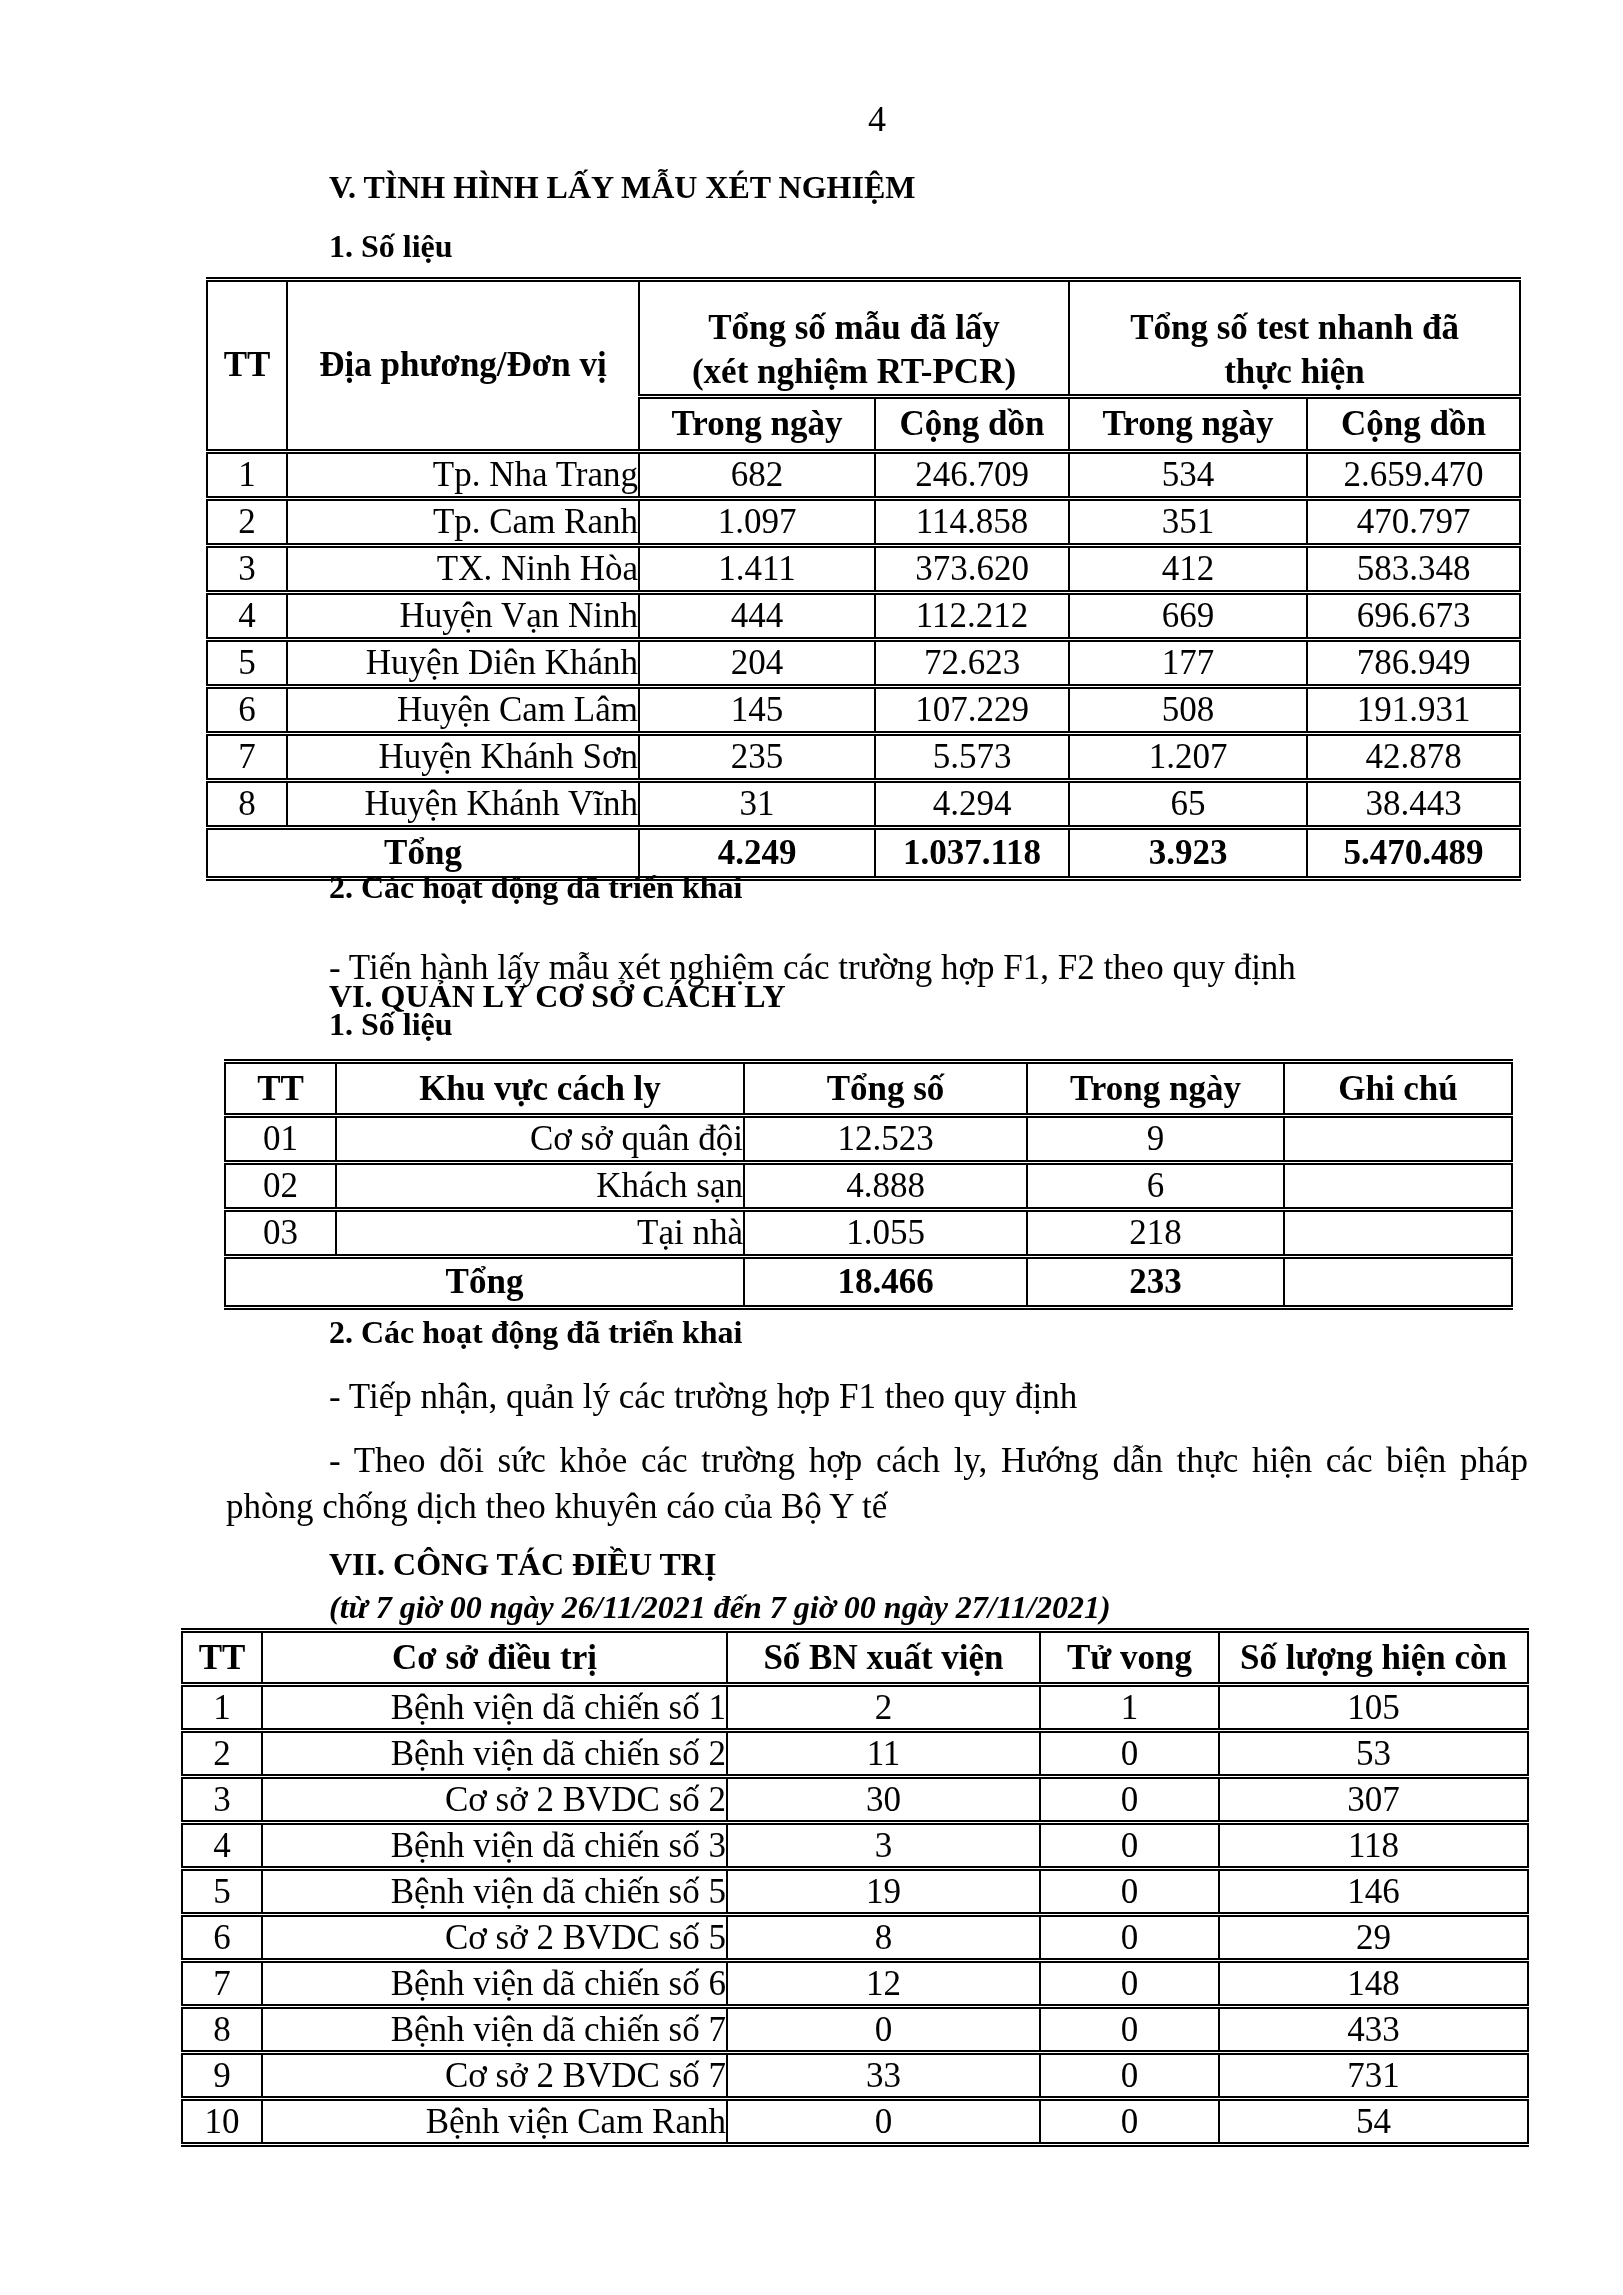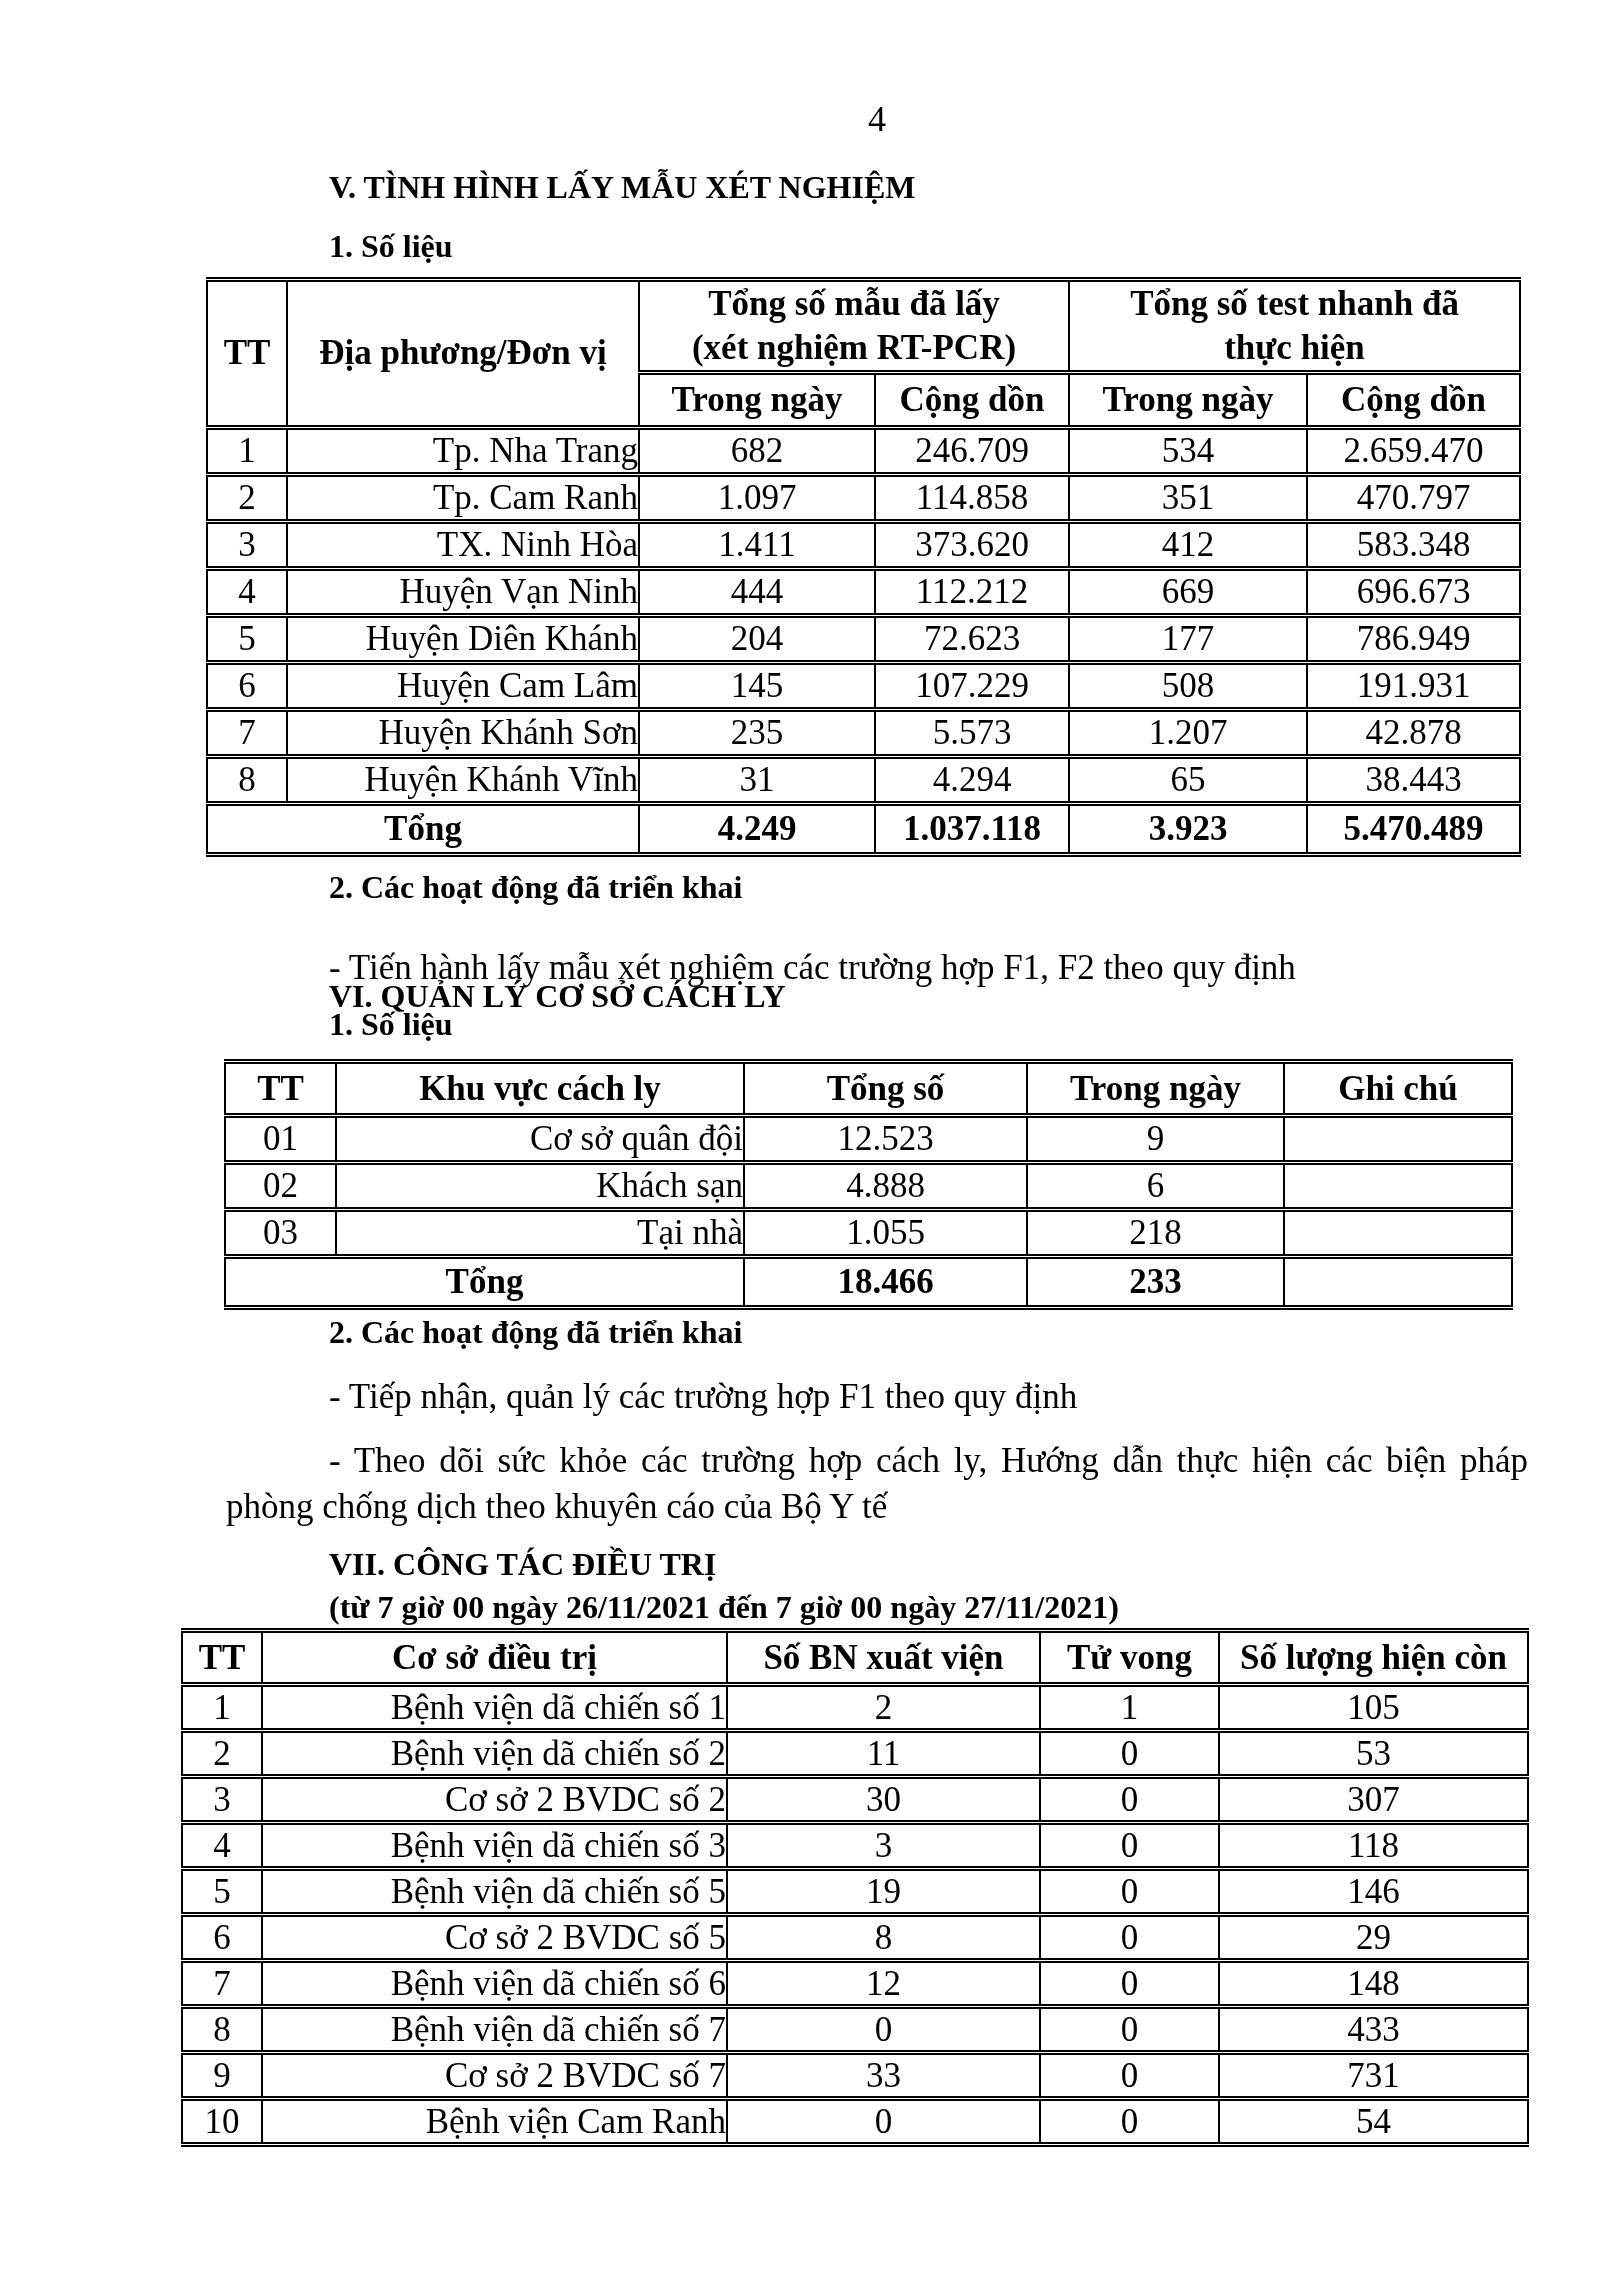--- a/index.html
+++ b/index.html
@@ -2,29 +2,29 @@
 <html style="font-size:10.5px"><head>
 <meta charset="utf-8">
 <style>
   html,body{margin:0;padding:0;background:#fff;}
   body{width:1623px;height:2295px;position:relative;font-family:"Liberation Serif","DejaVu Serif",serif;color:#000;}
   .abs{position:absolute;}
   .pagenum{left:226px;top:98px;width:1302px;text-align:center;font-size:36px;}
   .heading{left:329px;font-size:32px;font-weight:bold;white-space:nowrap;}
   .para{left:226px;width:1302px;font-size:35px;text-indent:103px;line-height:1.32;}
   .just{text-align:justify;}
-  .subtitle-italic{font-weight:bold;}
+  .subtitle-italic{font-style:italic;font-weight:bold;}
   table{border-collapse:collapse;table-layout:fixed;position:absolute;background:#fff;}
   td,th{border-left:2px solid #000;border-right:2px solid #000;border-top:5.2px double #000;border-bottom:5.2px double #000;font-size:35px;text-align:center;vertical-align:middle;padding:0;overflow:hidden;}
   th{font-weight:bold;}
   td.name{text-align:right;padding-left:14.4px;}
   tr.hrow1{height:86px;} tr.hrow2{height:55px;} tr.hrow{height:54px;}
   tr.drow{height:47px;} tr.trow{height:51px;} tr.drow3{height:46px;}
   td.bold{font-weight:bold;}
-  .grp{line-height:1.25;}
+  .grp{line-height:1.25;margin-top:24px;}
 </style>
 </head>
 <body>
 
 <div class="abs pagenum">4</div>
 
 <div class="abs heading" style="top:169px;">V. TÌNH HÌNH LẤY MẪU XÉT NGHIỆM</div>
 <div class="abs heading" style="top:228px;">1. Số liệu</div>
 
 <table style="left:206px;top:277px;width:1313px;">

